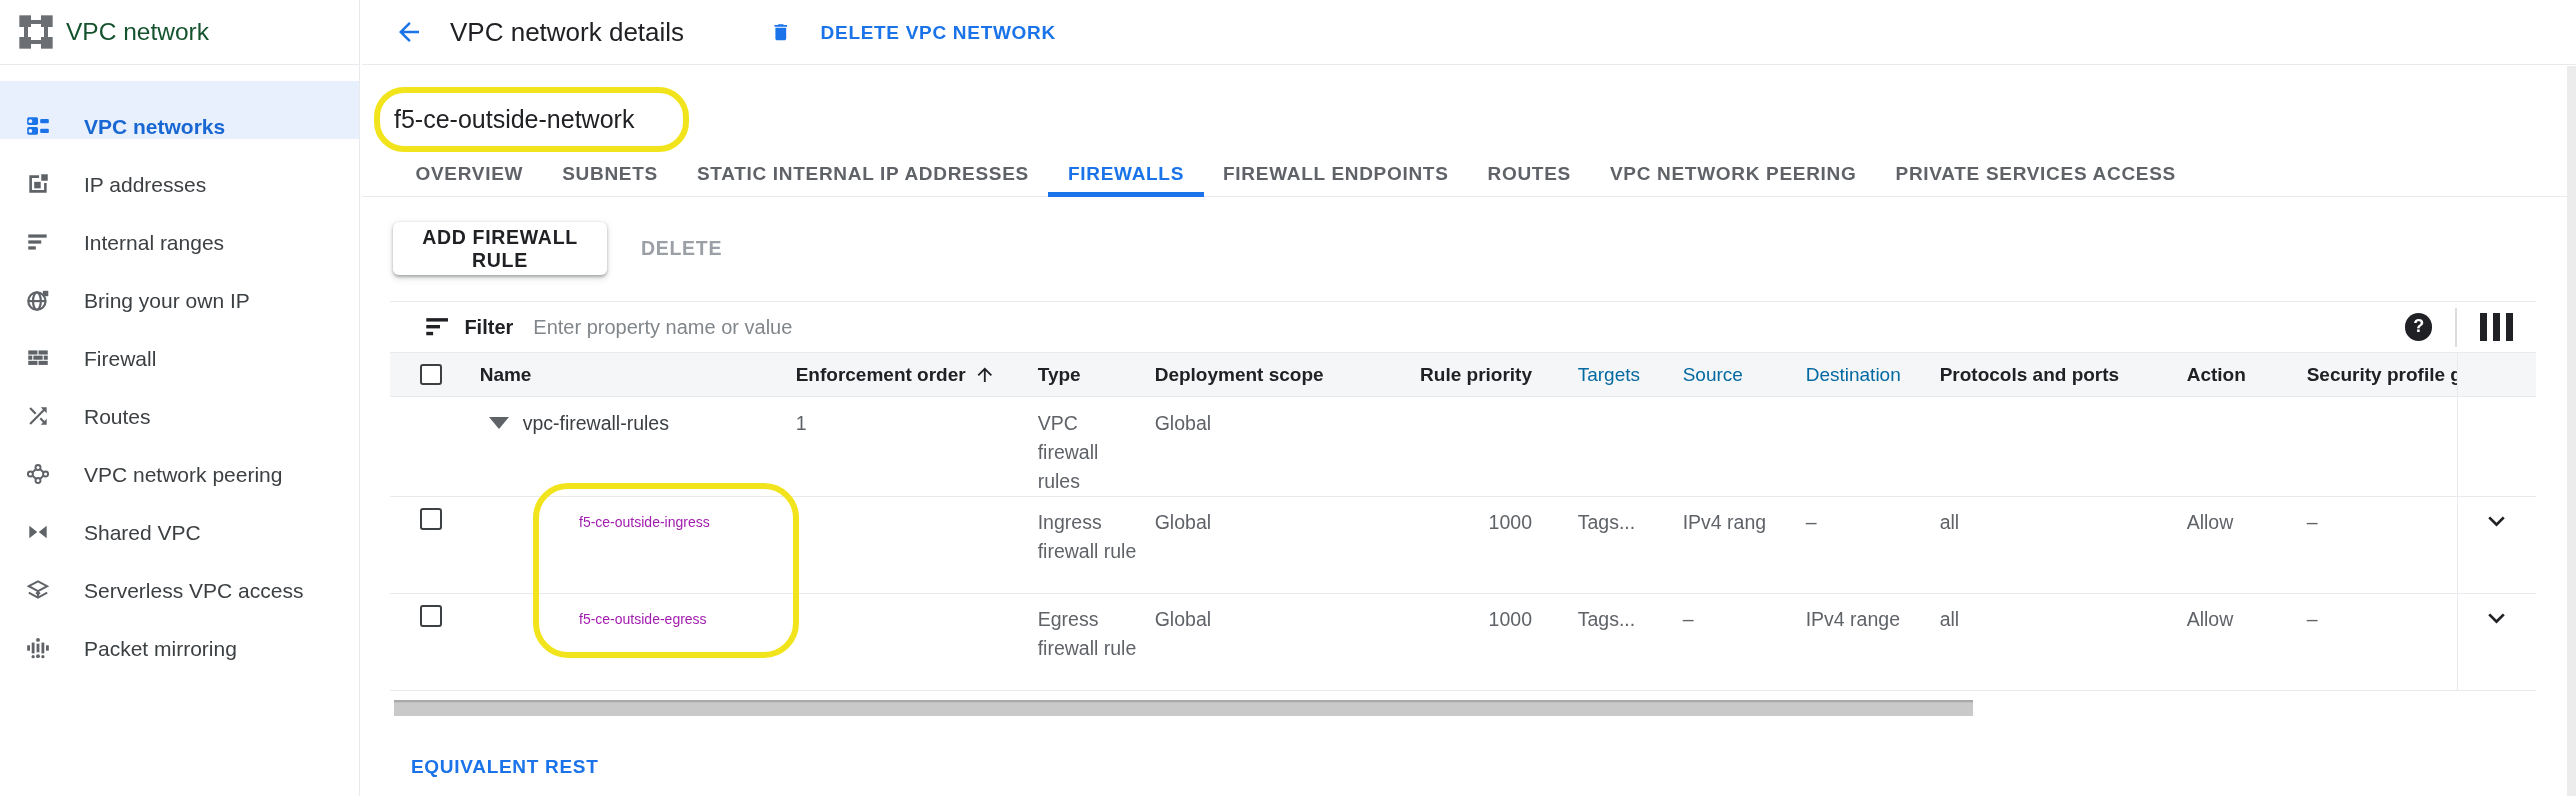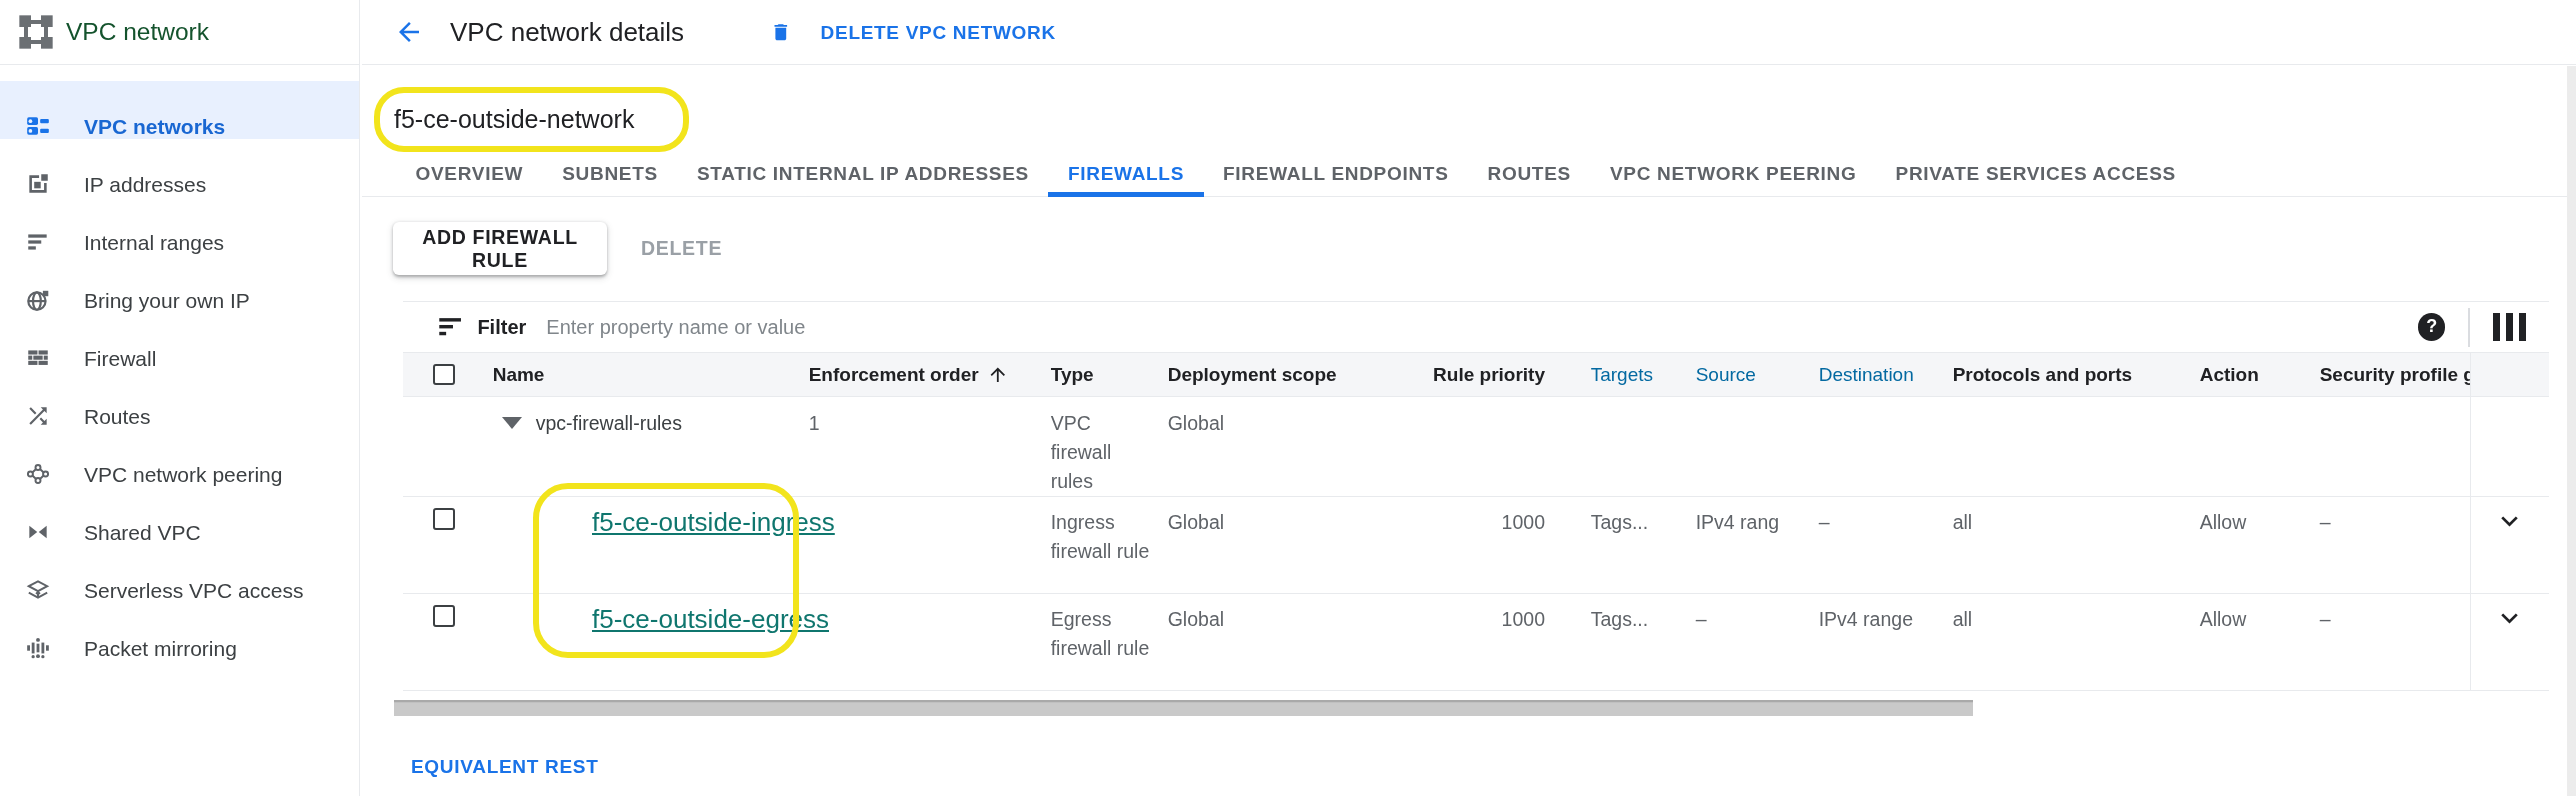--- a/index.html
+++ b/index.html
@@ -49,21 +49,21 @@
   
   .add-rule-btn { position:absolute; left:393px; top:222px; width:214px; height:53px; background:#fff;
     border:none; border-radius:5.8px; box-shadow:0 1.4px 2.9px rgba(60,64,67,.35), 0 2.9px 7.2px rgba(60,64,67,.18);
     font-size:19.5px; font-weight:bold; letter-spacing:0.7px; color:#202124; cursor:pointer;
     font-family:"Liberation Sans", sans-serif; }
   .delete-btn { position:absolute; left:618px; top:222px; height:53px; padding:0 23px; background:transparent;
     border:none; font-size:19.5px; font-weight:bold; letter-spacing:0.7px; color:#9aa0a6;
     font-family:"Liberation Sans", sans-serif; }
 
   
-  .card { position:absolute; left:403px; top:301px; width:2146px; border-top:1.4px solid #e8eaed; background:#fff;
+  .card { position:absolute; left:390px; top:301px; width:2146px; border-top:1.4px solid #e8eaed; background:#fff;
     --cols:81px 316px 242px 117px 216px 207px 105px 123px 134px 247px 120px 159px 78px; }
 
   .filter-row { height:51px; display:flex; align-items:center; border-bottom:1.4px solid #e8eaed; }
   .filter-icon { margin-left:34px; width:27.4px; height:27.4px; color:#202124; flex:none; }
   .filter-label { margin-left:13px; font-size:20px; font-weight:bold; color:#202124; }
   .filter-input { margin-left:20px; flex:1; border:none; outline:none; font-size:20px; color:#3c4043;
     font-family:"Liberation Sans", sans-serif; background:transparent; }
   .filter-input::placeholder { color:#80868b; }
   .help-icon { width:27.4px; height:27.4px; border-radius:50%; background:#202124; color:#fff;
     display:flex; align-items:center; justify-content:center; font-size:18px; font-weight:bold; flex:none; cursor:pointer; }
@@ -86,21 +86,21 @@
   .cell.nw { white-space:nowrap; overflow:hidden; }
   .cell.prio { text-align:right; padding-right:37px; }
   .cbcell { padding:11.5px 0 0 30px; }
   .cb { width:21.6px; height:21.6px; border:2.2px solid #3c4043; border-radius:2.9px; background:#fff; cursor:pointer; }
   .thead .cbcell { padding:0 0 0 30px; }
   .name-group { display:flex; padding:11.5px 8.7px 0 18px; }
   .tri-down { width:0; height:0; border-left:10px solid transparent; border-right:10px solid transparent;
     border-top:12.3px solid #5f6368; margin-top:8.7px; flex:none; cursor:pointer; }
   .group-name { margin-left:13.7px; font-size:19.5px; line-height:29px; color:#3c4043; white-space:nowrap; }
   .name-link-cell { padding:11.5px 8.7px 0 108px; }
-  .rule-link { font-size:26px; line-height:29px; color:#0f766e; text-decoration:underline; white-space:nowrap; cursor:pointer; }
+  .rule-link { font-size:14px; line-height:29px; color:#a21caf; white-space:nowrap; cursor:pointer; }
   .chevcell { border-left:1.4px solid #e8eaed; display:flex; justify-content:center; padding-top:8.7px; }
   .chev { width:33px; height:33px; color:#202124; cursor:pointer; }
 
   
   .hscroll { position:absolute; left:394px; top:700px; width:2146px; height:16px; }
   .hscroll .thumb { position:absolute; left:0; top:0; width:1579px; height:16px; background:#c9c9c9;
     box-shadow:inset 0 2.2px 0 #a9a9a9; cursor:pointer; }
 
   .equiv-rest { position:absolute; left:411px; top:756px; font-size:19px; font-weight:bold;
     letter-spacing:0.7px; color:#1a73e8; white-space:nowrap; cursor:pointer; }

